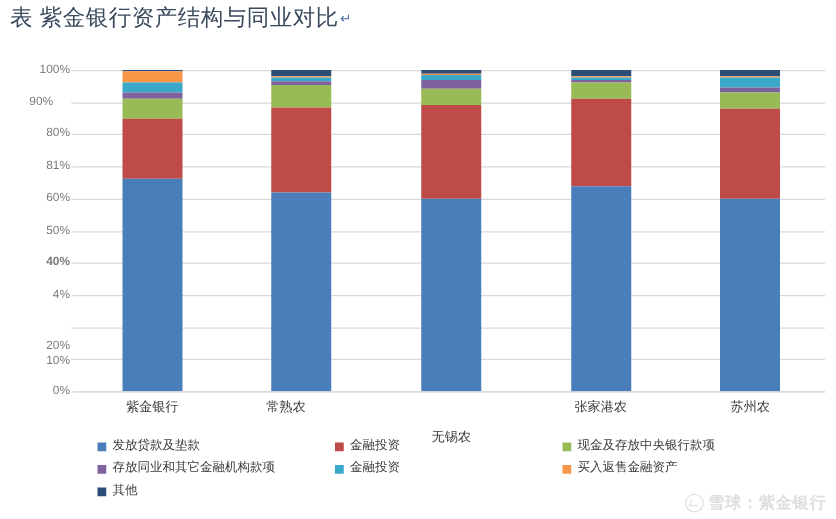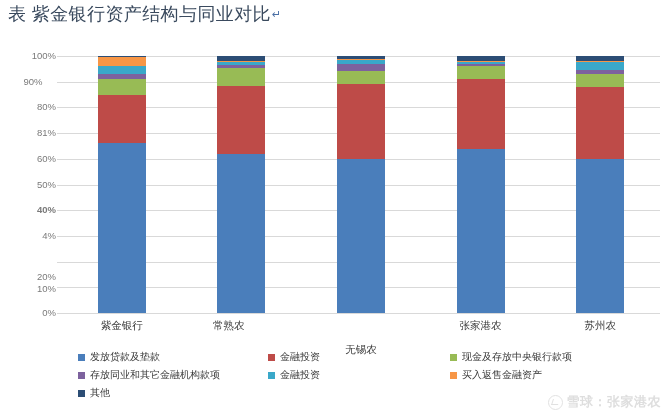--- a/index.html
+++ b/index.html
@@ -315,16 +315,16 @@
         <span class="legend-label">买入返售金融资产</span>
       </div>
       <div class="legend-item" style="left: 78px; top: 39px;">
         <span class="legend-swatch" style="background: rgb(44, 77, 117);"></span>
         <span class="legend-label">其他</span>
       </div>
     </div>
 
   <div id="watermark">
     <span id="watermark-logo"></span>
-    <span id="watermark-text">雪球：张家港农</span>
+    <span id="watermark-text">雪球：紫金银行</span>
   </div>
 
 </div>
 
 </body></html>

